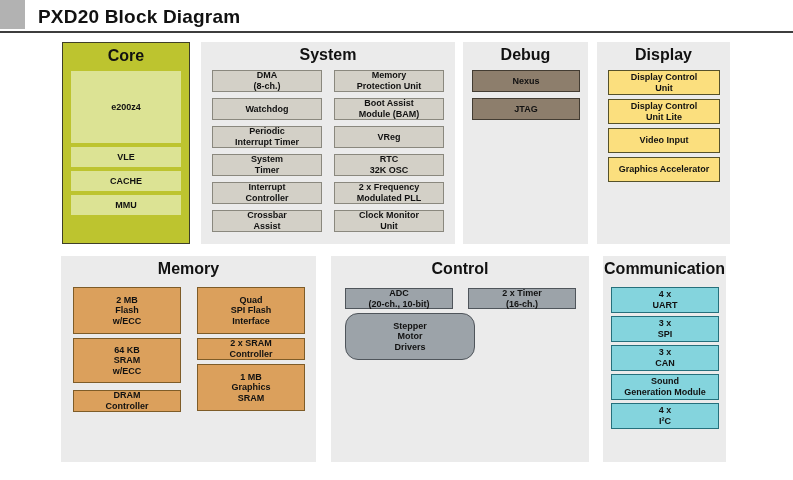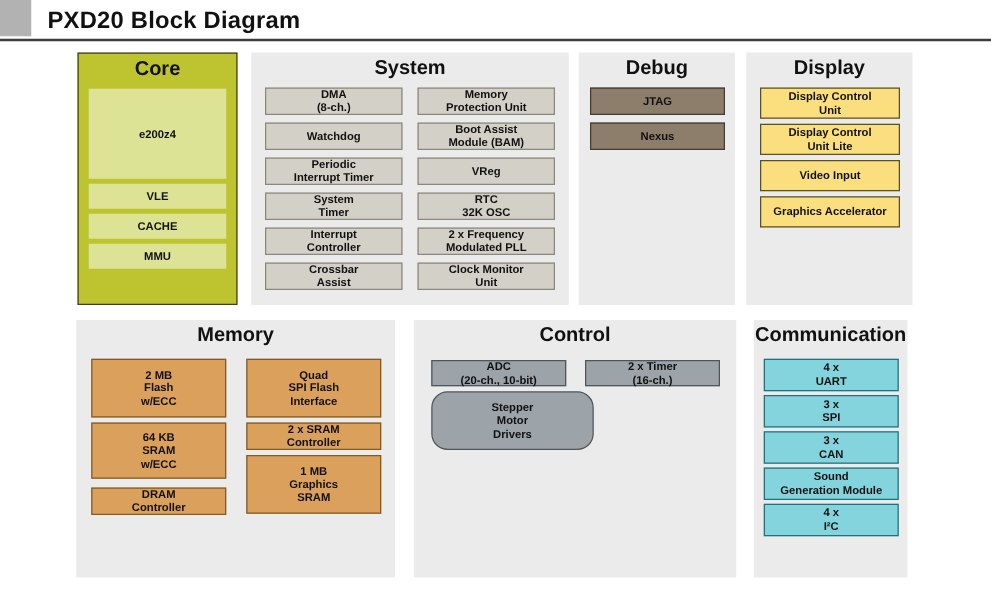--- a/index.html
+++ b/index.html
@@ -181,22 +181,22 @@
       <div class="box sys-box">Crossbar
 Assist</div>
       <div class="box sys-box">Clock Monitor
 Unit</div>
     </div>
   </div>
 
   <div class="section sec-debug">
     <div class="section-title">Debug</div>
     <div class="debug-body">
+      <div class="box debug-box">Nexus</div>
       <div class="box debug-box">JTAG</div>
-      <div class="box debug-box">Nexus</div>
     </div>
   </div>
 
   <div class="section sec-display">
     <div class="section-title">Display</div>
     <div class="display-body">
       <div class="box display-box">Display Control
 Unit</div>
       <div class="box display-box">Display Control
 Unit Lite</div>

